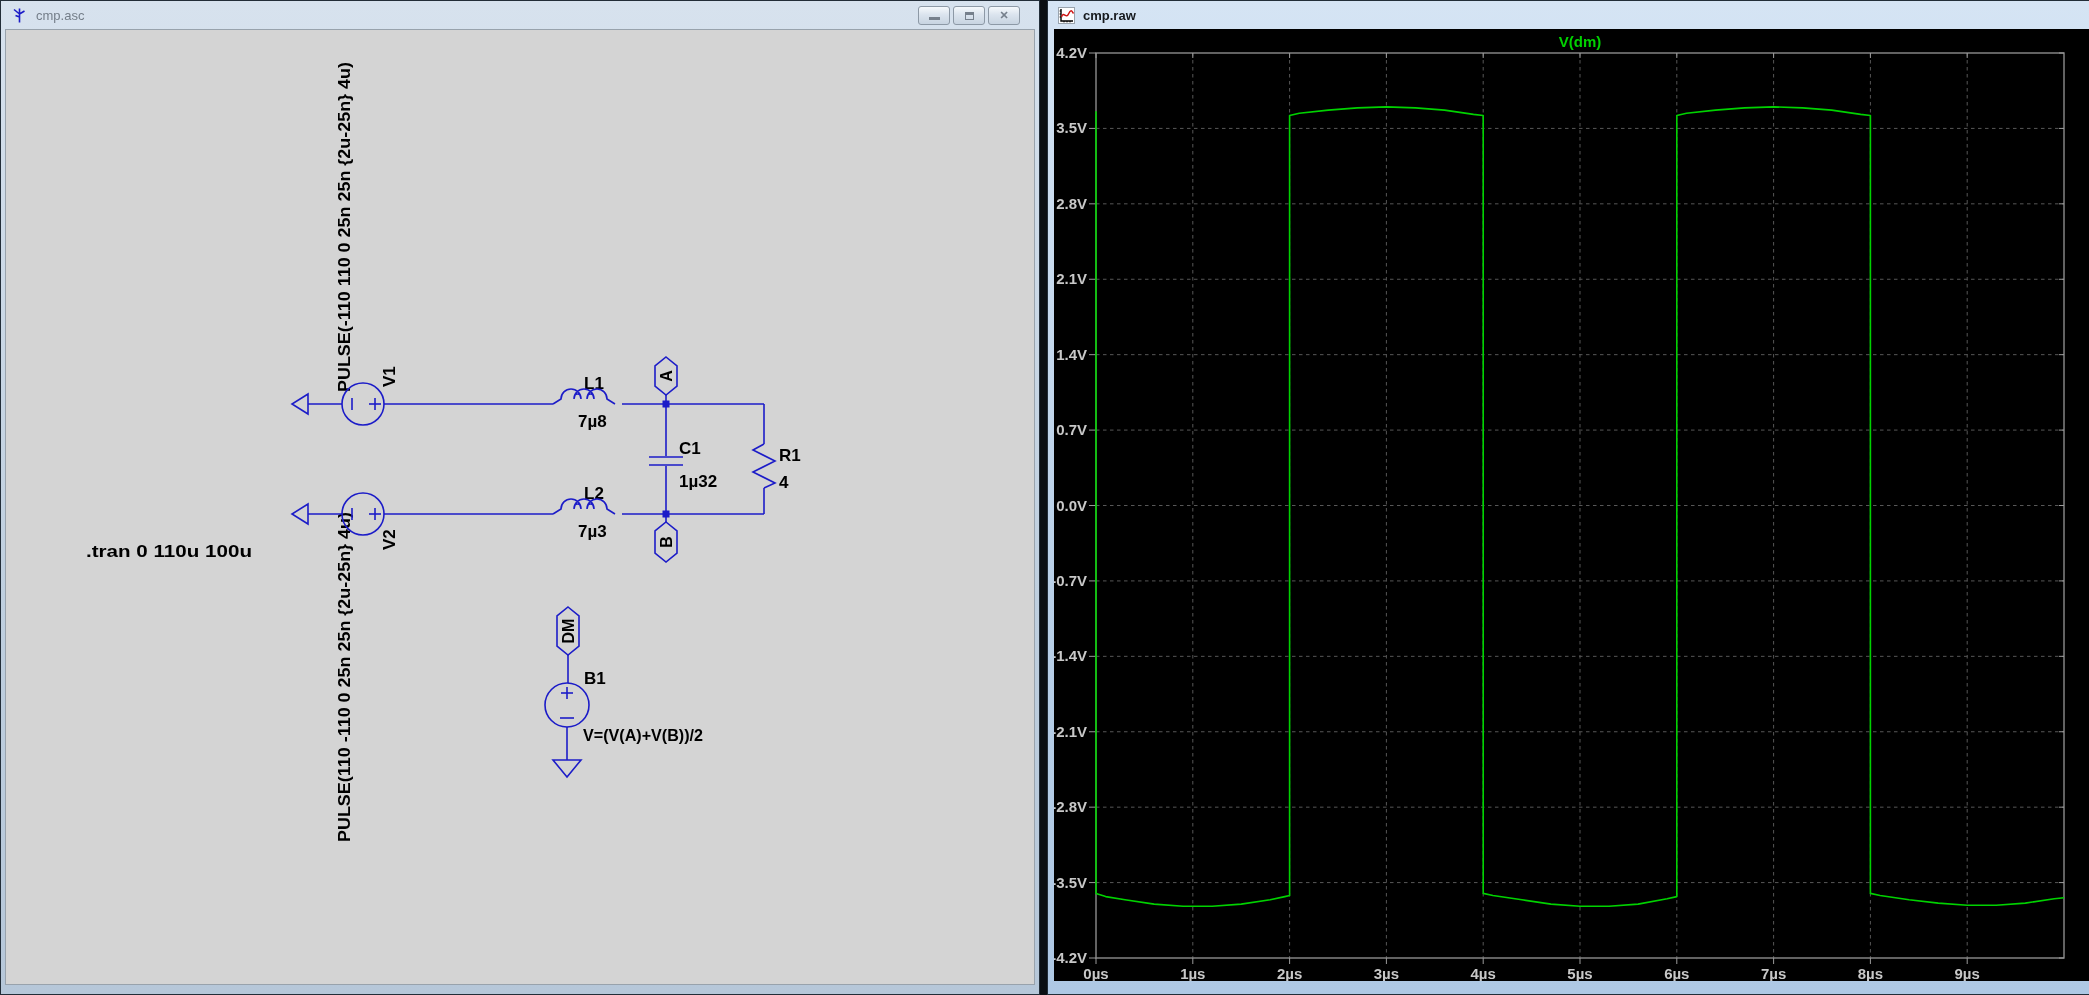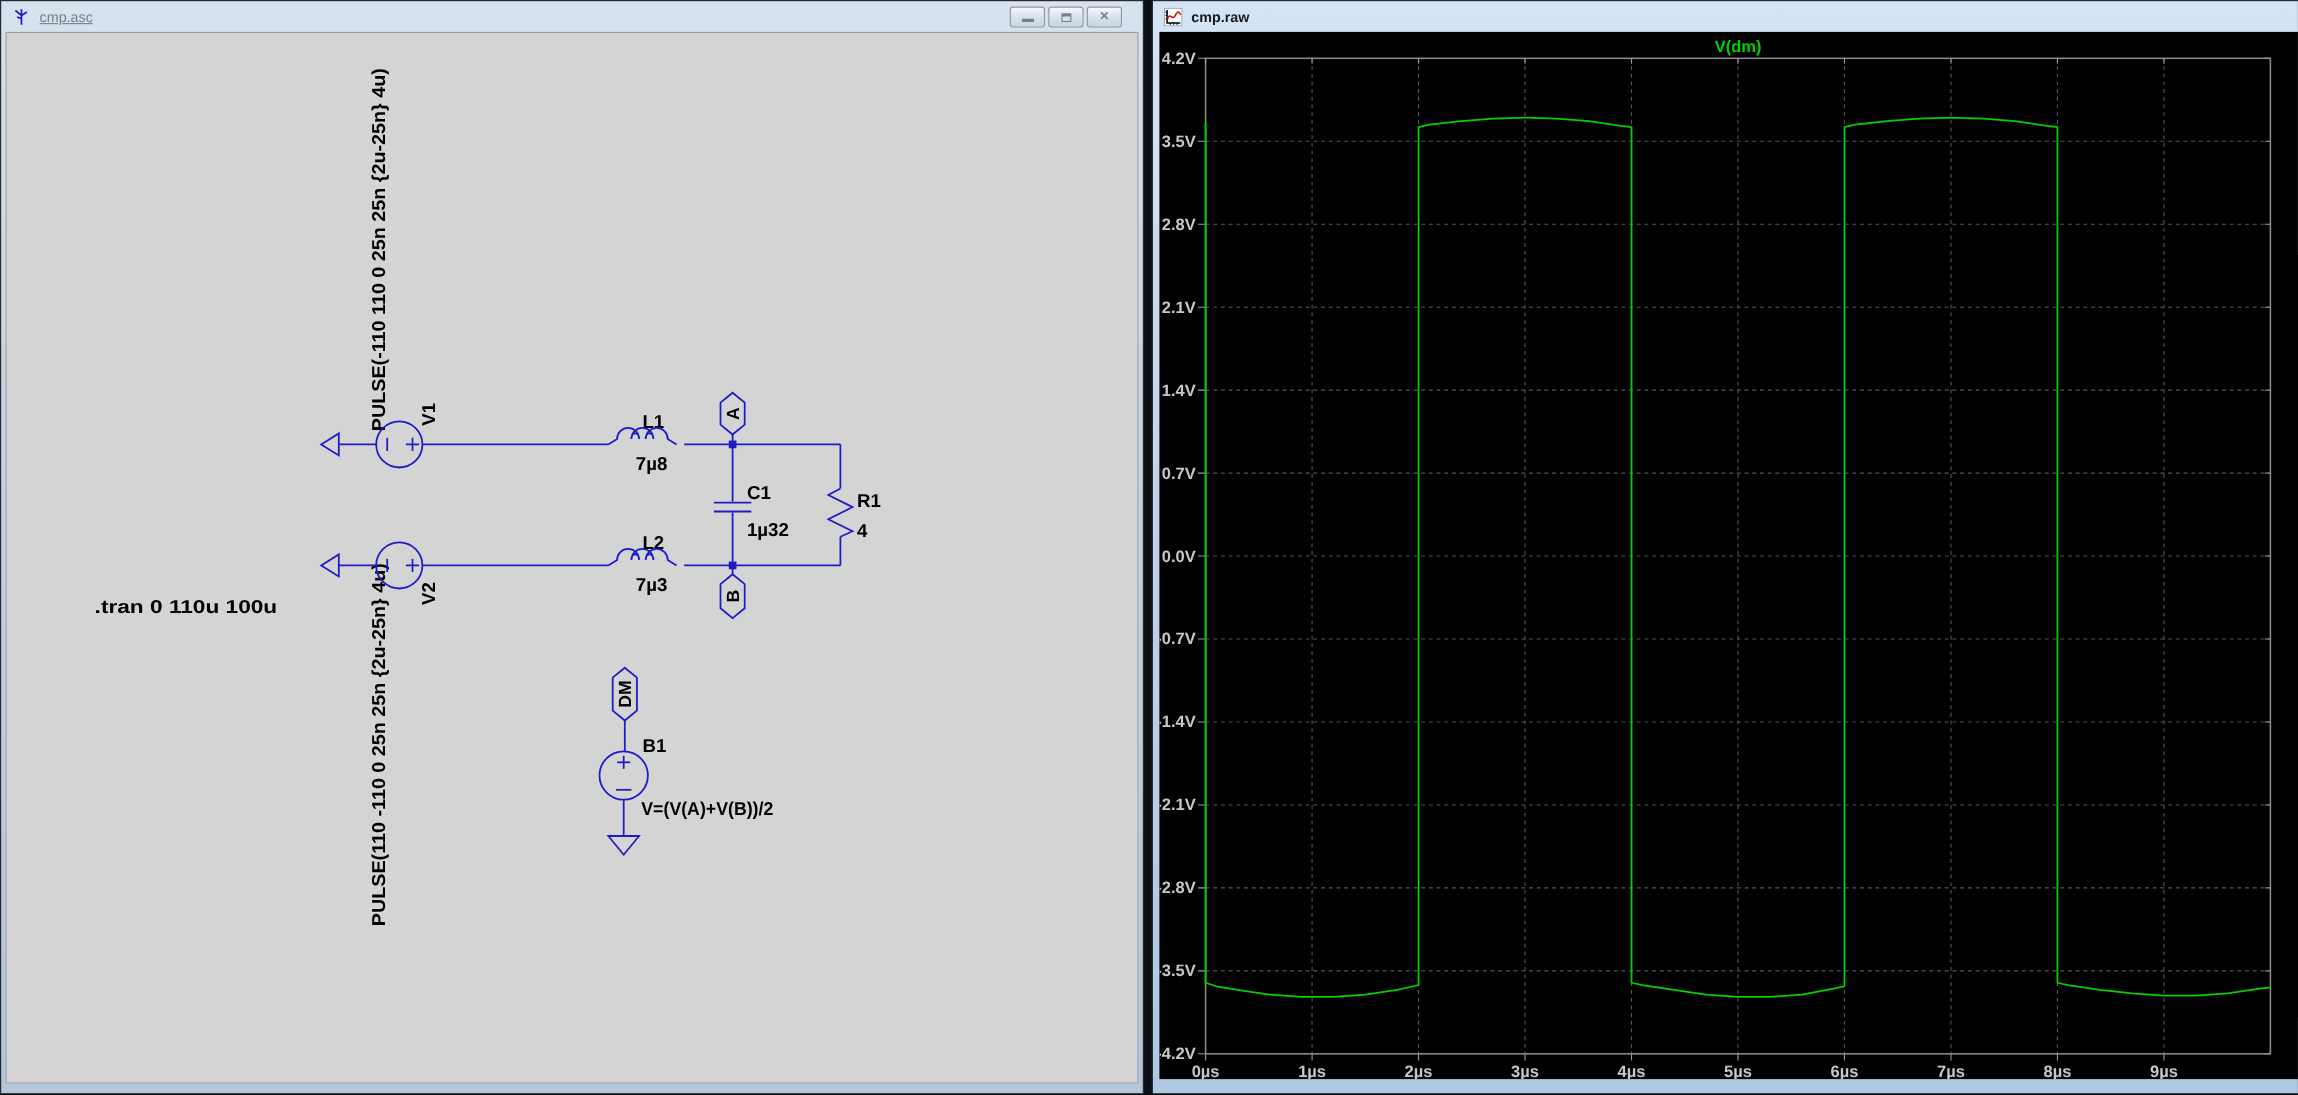--- a/index.html
+++ b/index.html
@@ -3,21 +3,21 @@
 <meta charset="utf-8">
 <style>
   html,body{margin:0;padding:0;}
   body{width:2089px;height:995px;background:#0b0f13;position:relative;overflow:hidden;
        font-family:"Liberation Sans",sans-serif;}
   .window{position:absolute;top:0;height:995px;box-sizing:border-box;border:1px solid #222d38;}
   .win-left{left:0;width:1040px;background:linear-gradient(180deg,#d7e2ee,#bfcfdf 60%,#b6c7d9);}
   .win-right{left:1047px;width:1168px;background:linear-gradient(180deg,#d5e4f4,#b9d0e8 60%,#aec8e4);}
   .titlebar{position:absolute;left:0;top:0;right:0;height:28px;display:flex;align-items:center;}
   .title-text{font-size:13px;margin-left:8px;}
-  .win-left .title-text{color:#747e89;text-decoration:underline;}
+  .win-left .title-text{color:#747e89;}
   .win-right .title-text{color:#16191d;font-weight:bold;}
   .title-icon{width:17px;height:17px;margin-left:10px;flex:0 0 auto;}
   .controls{position:absolute;top:5px;display:flex;gap:3px;}
   .win-left .controls{right:19px;}
   .win-right .controls{right:8px;}
   .ctl-btn{width:32px;height:19px;border:1px solid #8d99a6;border-radius:3px;
            background:linear-gradient(180deg,#f6f9fc,#dbe4ee 45%,#c8d4e1);
            display:flex;align-items:center;justify-content:center;box-sizing:border-box;}
   .ctl-btn.close-active{background:linear-gradient(180deg,#eb9384,#d55a43 45%,#bd3a23);border-color:#7c2315;}
   .glyph-min{width:11px;height:3px;background:#76808c;margin-top:6px;}

